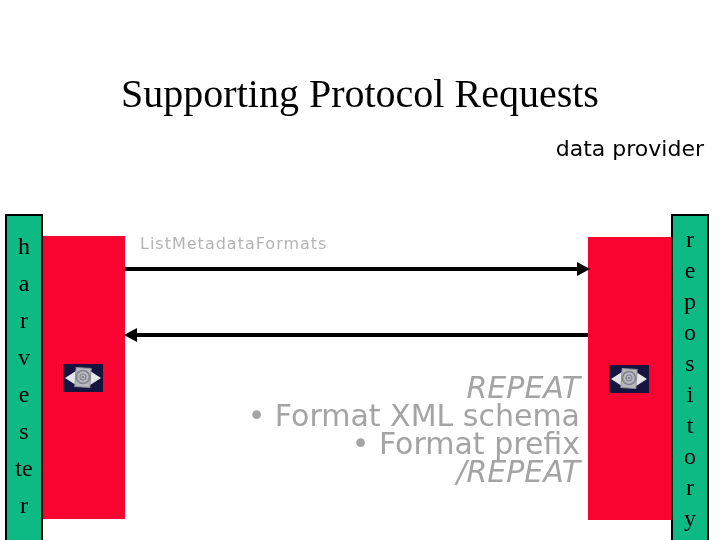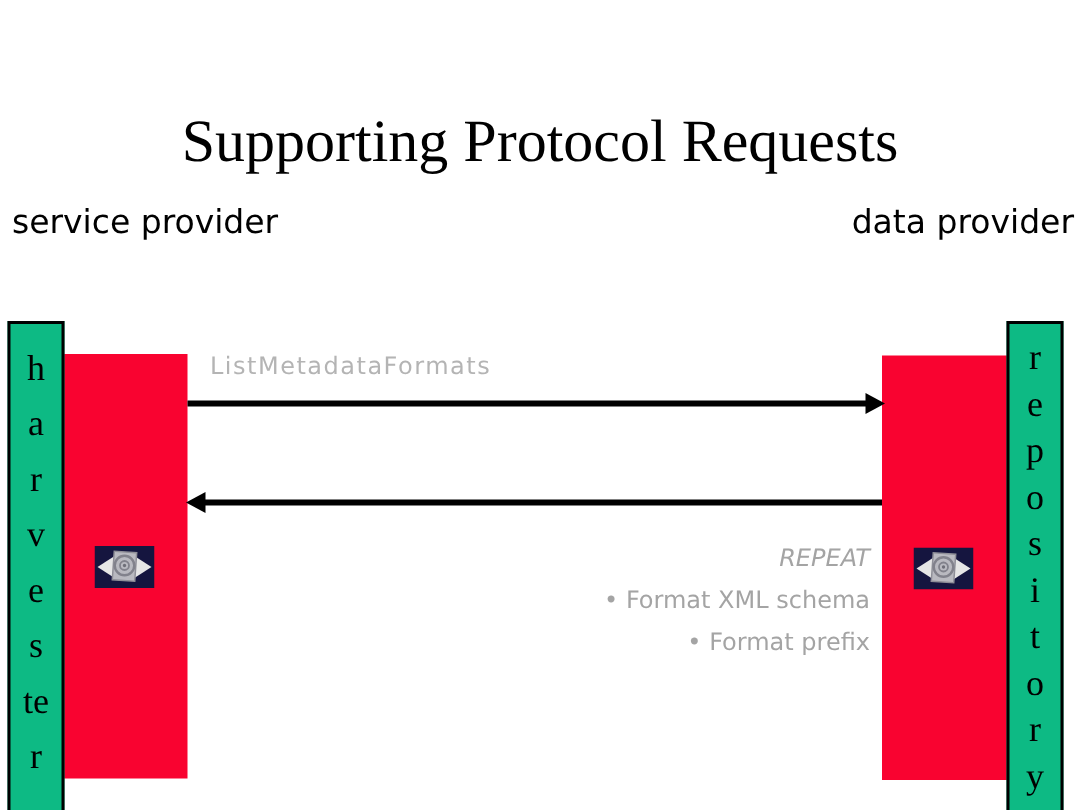--- a/index.html
+++ b/index.html
@@ -24,21 +24,21 @@
     white-space: nowrap;
   }
   .role-label {
     position: absolute;
     top: 112px;
     font-size: 22px;
     color: #000000;
     white-space: nowrap;
   }
   .role-left  { left: 8px; }
-  .role-right { right: 4px; text-align: left; }
+  .role-right { right: 16px; text-align: left; }
 
   .red-box {
     position: absolute;
     background: #f90330;
   }
   .red-left  { left: 42px;  top: 212px; width: 83px; height: 283px; }
   .red-right { left: 588px; top: 213px; width: 84px; height: 283px; }
 
   .green-bar {
     position: absolute;
@@ -81,23 +81,23 @@
     width: 0; height: 0;
     border-top: 7px solid transparent;
     border-bottom: 7px solid transparent;
   }
   .arrow-head.right { left: 577px; top: 238px; border-left: 13px solid #000000; }
   .arrow-head.left  { left: 124px; top: 304px; border-right: 13px solid #000000; }
 
   .response-block {
     position: absolute;
     right: 140px;
-    top: 334px;
+    top: 350px;
     text-align: right;
-    font-size: 16px;
+    font-size: 30px;
     line-height: 28px;
     color: #a4a4a4;
     white-space: nowrap;
   }
   .response-block .italic { font-style: italic; }
 
   .oai-icon {
     position: absolute;
     width: 40px;
     height: 28px;
@@ -105,21 +105,20 @@
   .oai-left  { left: 63px;  top: 340px; }
   .oai-right { left: 609px; top: 341px; }
 </style>
 </head>
 <body>
 
 <div id="slide">
 
   <div class="title">Supporting Protocol Requests</div>
 
-  <div class="role-label role-left">service provider</div>
   <div class="role-label role-right">data provider</div>
 
   <div class="red-box red-left"></div>
   <div class="green-bar green-left">
     <div class="vstack">
       <span class="vletter">h</span>
       <span class="vletter">a</span>
       <span class="vletter">r</span>
       <span class="vletter">v</span>
       <span class="vletter">e</span>
@@ -149,20 +148,21 @@
   <div class="arrow-line req"></div>
   <div class="arrow-head right"></div>
 
   <div class="arrow-line res"></div>
   <div class="arrow-head left"></div>
 
   <div class="response-block">
     <div class="italic">REPEAT</div>
     <div>• Format XML schema</div>
     <div>• Format prefix</div>
+    <div class="italic">/REPEAT</div>
   </div>
 
   <svg class="oai-icon oai-left" viewBox="0 0 40 28" xmlns="http://www.w3.org/2000/svg">
     <rect width="40" height="28" fill="#15153f"></rect>
     <polygon points="2,14 16,5 16,23" fill="#e6e6e6"></polygon>
     <polygon points="38,14 24,5 24,23" fill="#e6e6e6"></polygon>
     <rect x="12.5" y="4" width="15" height="19" fill="#b9b9c0" stroke="#8f8f98" stroke-width="1" transform="rotate(4 20 13.5)"></rect>
     <circle cx="20" cy="13" r="6.5" fill="none" stroke="#82828c" stroke-width="1.6"></circle>
     <circle cx="20" cy="13" r="3" fill="none" stroke="#82828c" stroke-width="1.2"></circle>
     <circle cx="20" cy="13" r="1.1" fill="#6e6e78"></circle>

